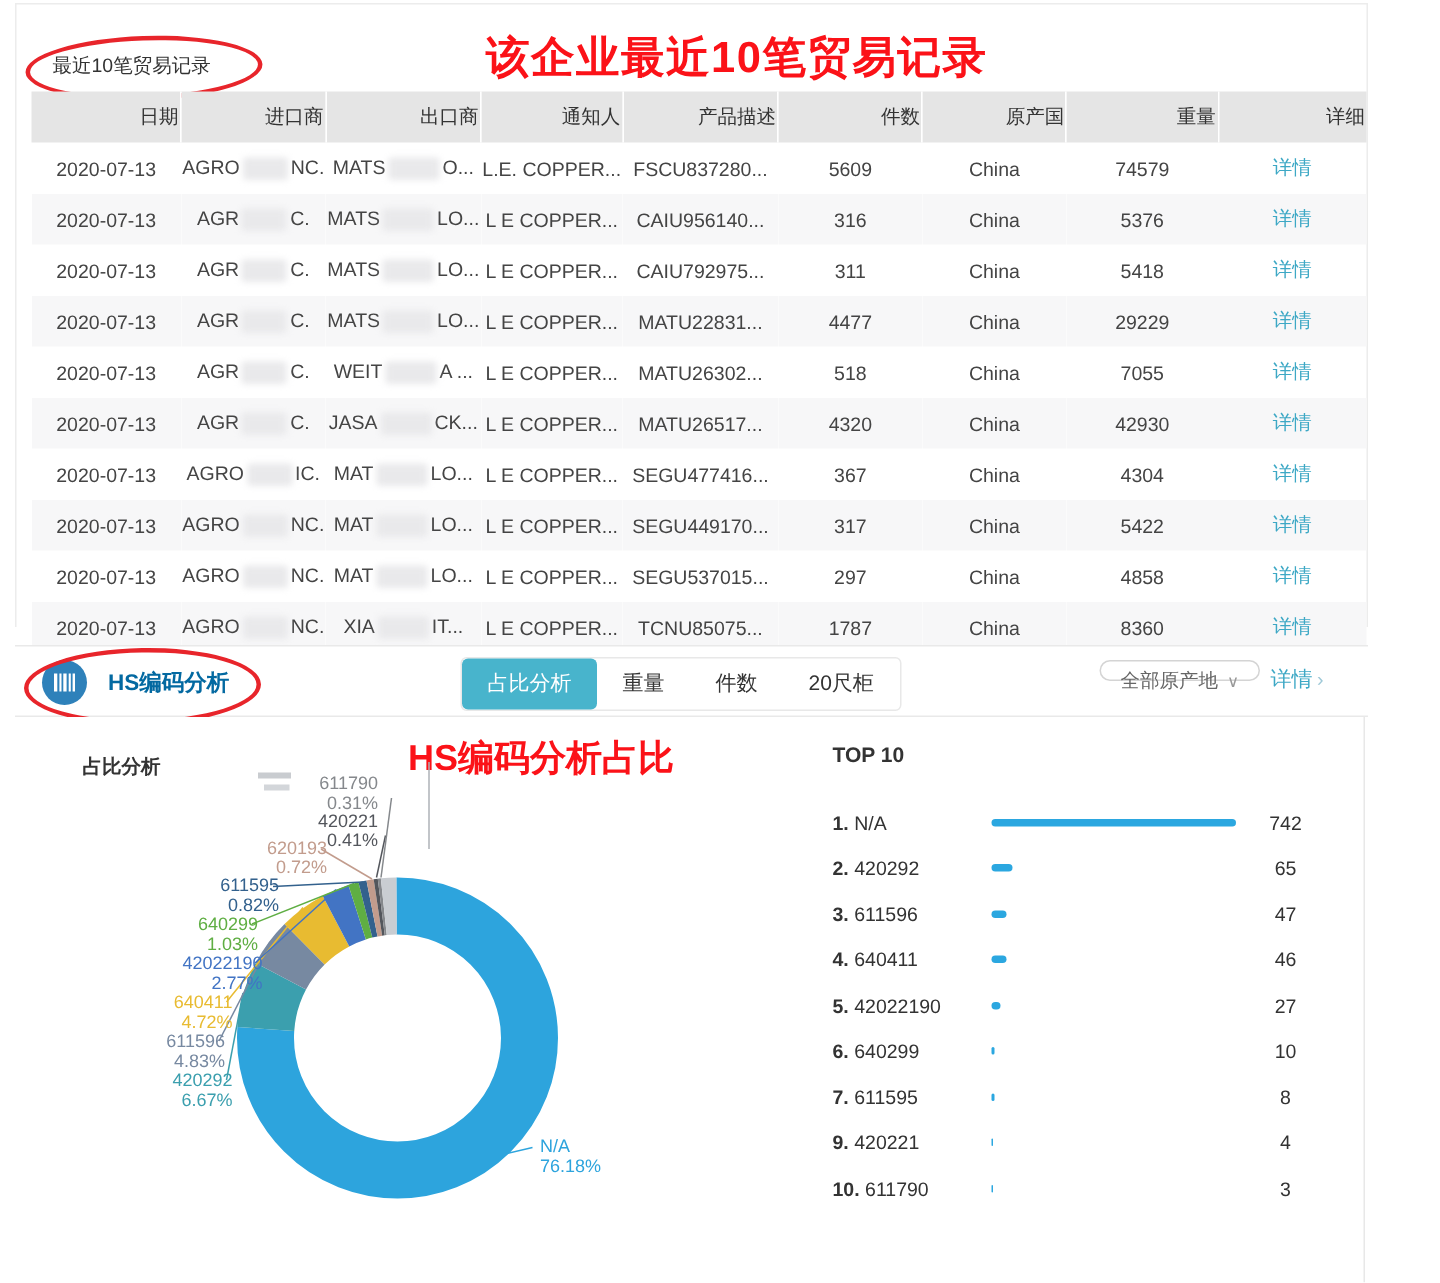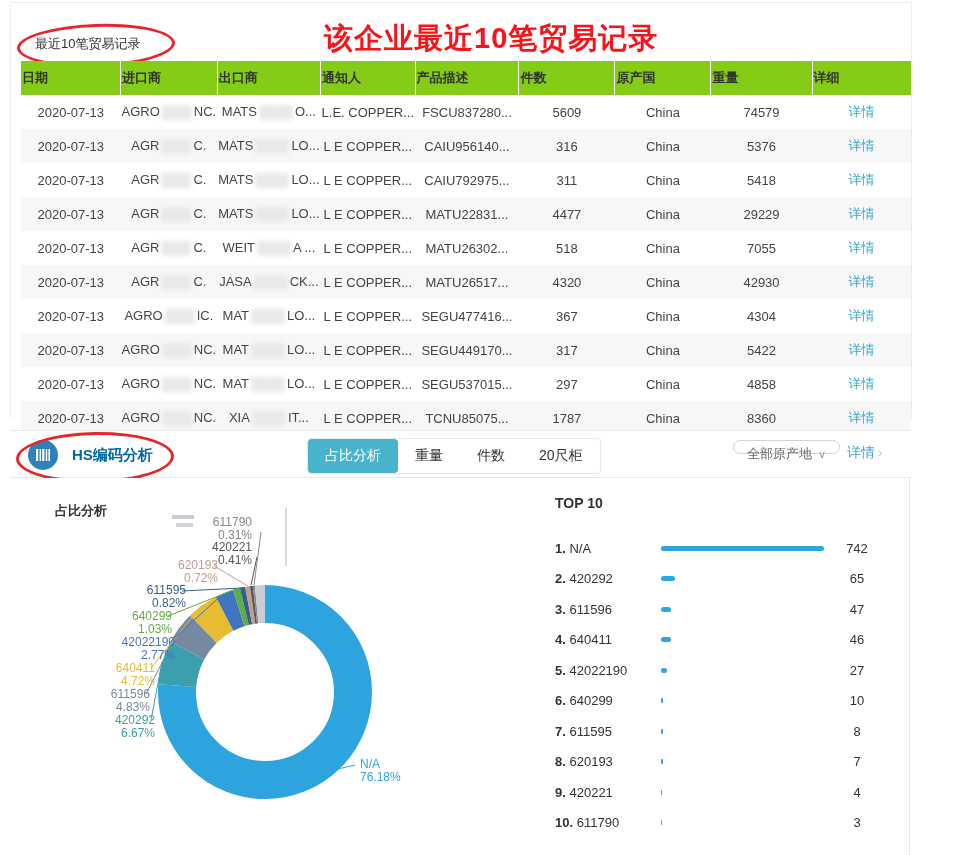--- a/index.html
+++ b/index.html
@@ -7,22 +7,22 @@
        font-family:"Liberation Sans","DejaVu Sans",sans-serif;color:#333;}
   .panel{position:absolute;background:#fff;box-sizing:border-box;}
   #tablePanel{left:10px;top:2px;width:902px;height:416px;
               border-top:1px solid #ececec;border-left:1px solid #ececec;border-right:1px solid #ececec;}
   #tableTitle{position:absolute;left:24px;top:32px;font-size:13px;color:#333;}
   .red-ellipse{position:absolute;border:3px solid #e8252b;border-radius:50%;pointer-events:none;}
   #ellipse1{left:6px;top:21px;width:152px;height:37px;transform:rotate(-2deg);}
   .red-note{position:absolute;color:#fb1218;font-weight:bold;white-space:nowrap;}
   #note1{left:313px;top:16px;font-size:29px;letter-spacing:1px;}
   table{border-collapse:collapse;position:absolute;left:10px;top:58px;table-layout:fixed;}
-  th{background:#84cc16;font-size:13px;color:#333;font-weight:bold;height:32px;
-     border-right:1px solid #fff;text-align:left;}
+  th{background:#e5e5e5;font-size:13px;color:#333;font-weight:normal;height:32px;
+     border-right:1px solid #fff;text-align:right;}
   th:last-child{border-right:none;}
   td{font-size:13px;color:#444;height:32px;text-align:center;white-space:nowrap;overflow:hidden;}
   tr.alt td{background:#f7f7f8;}
   .censor{display:inline-block;height:15px;border-radius:2px;background:#e9e9eb;
           filter:blur(2px);vertical-align:middle;margin:0 2px;}
   .detail-link{color:#3da8c5;cursor:pointer;text-decoration:none;}
   #hsBar{left:10px;top:430px;width:902px;height:48px;
          border-top:1px solid #e9e9e9;border-bottom:1px solid #e9e9e9;}
   #hsIcon{position:absolute;left:18px;top:9px;width:30px;height:30px;border-radius:50%;
           background:#2e81ba;display:flex;align-items:center;justify-content:center;}
@@ -219,20 +219,21 @@
   <div id="originFilter">
     <span>全部原产地</span><span class="caret">∨</span>
   </div>
   <a class="detail-link" id="hsDetailLink">
     <span>详情</span><span class="arrow">›</span>
   </a>
 </div>
 
 <div class="panel" id="chartPanel">
   <div id="pieTitle">占比分析</div>
+  <div class="red-note" id="note2">HS编码分析占比</div>
   <svg id="donutSvg" width="560" height="377" viewBox="0 0 560 377">
     <g>
         <circle cx="255" cy="214" r="88" fill="none" stroke="#2da4dd" stroke-width="38" pathLength="100" stroke-dasharray="76.18 23.819999999999993" stroke-dashoffset="0" transform="rotate(-90 255 214)"></circle>
         <circle cx="255" cy="214" r="88" fill="none" stroke="#3b9fae" stroke-width="38" pathLength="100" stroke-dasharray="6.67 93.33" stroke-dashoffset="-76.18" transform="rotate(-90 255 214)"></circle>
         <circle cx="255" cy="214" r="88" fill="none" stroke="#7789a1" stroke-width="38" pathLength="100" stroke-dasharray="4.83 95.17" stroke-dashoffset="-82.85000000000001" transform="rotate(-90 255 214)"></circle>
         <circle cx="255" cy="214" r="88" fill="none" stroke="#e8bb31" stroke-width="38" pathLength="100" stroke-dasharray="4.72 95.28" stroke-dashoffset="-87.68" transform="rotate(-90 255 214)"></circle>
         <circle cx="255" cy="214" r="88" fill="none" stroke="#4274c4" stroke-width="38" pathLength="100" stroke-dasharray="2.77 97.23" stroke-dashoffset="-92.4" transform="rotate(-90 255 214)"></circle>
         <circle cx="255" cy="214" r="88" fill="none" stroke="#5fae43" stroke-width="38" pathLength="100" stroke-dasharray="1.03 98.97" stroke-dashoffset="-95.17" transform="rotate(-90 255 214)"></circle>
         <circle cx="255" cy="214" r="88" fill="none" stroke="#33618d" stroke-width="38" pathLength="100" stroke-dasharray="0.82 99.18" stroke-dashoffset="-96.2" transform="rotate(-90 255 214)"></circle>
         <circle cx="255" cy="214" r="88" fill="none" stroke="#c29c8d" stroke-width="38" pathLength="100" stroke-dasharray="0.72 99.28" stroke-dashoffset="-97.02" transform="rotate(-90 255 214)"></circle>
@@ -313,27 +314,20 @@
           <div class="t10-value">10</div>
         </div>
         <div class="t10-row">
           <div class="t10-label"><b>7.</b> <span>611595</span></div>
           <div class="t10-barwrap">
             <div class="t10-bar" style="width:2px;background:#2ba7e0"></div>
           </div>
           <div class="t10-value">8</div>
         </div>
         <div class="t10-row">
-          <div class="t10-label"><b>8.</b> <span>620193</span></div>
-          <div class="t10-barwrap">
-            <div class="t10-bar" style="width:2px;background:#2ba7e0"></div>
-          </div>
-          <div class="t10-value">7</div>
-        </div>
-        <div class="t10-row">
           <div class="t10-label"><b>9.</b> <span>420221</span></div>
           <div class="t10-barwrap">
             <div class="t10-bar" style="width:1px;background:#2ba7e0"></div>
           </div>
           <div class="t10-value">4</div>
         </div>
         <div class="t10-row">
           <div class="t10-label"><b>10.</b> <span>611790</span></div>
           <div class="t10-barwrap">
             <div class="t10-bar" style="width:1px;background:#2ba7e0"></div>

